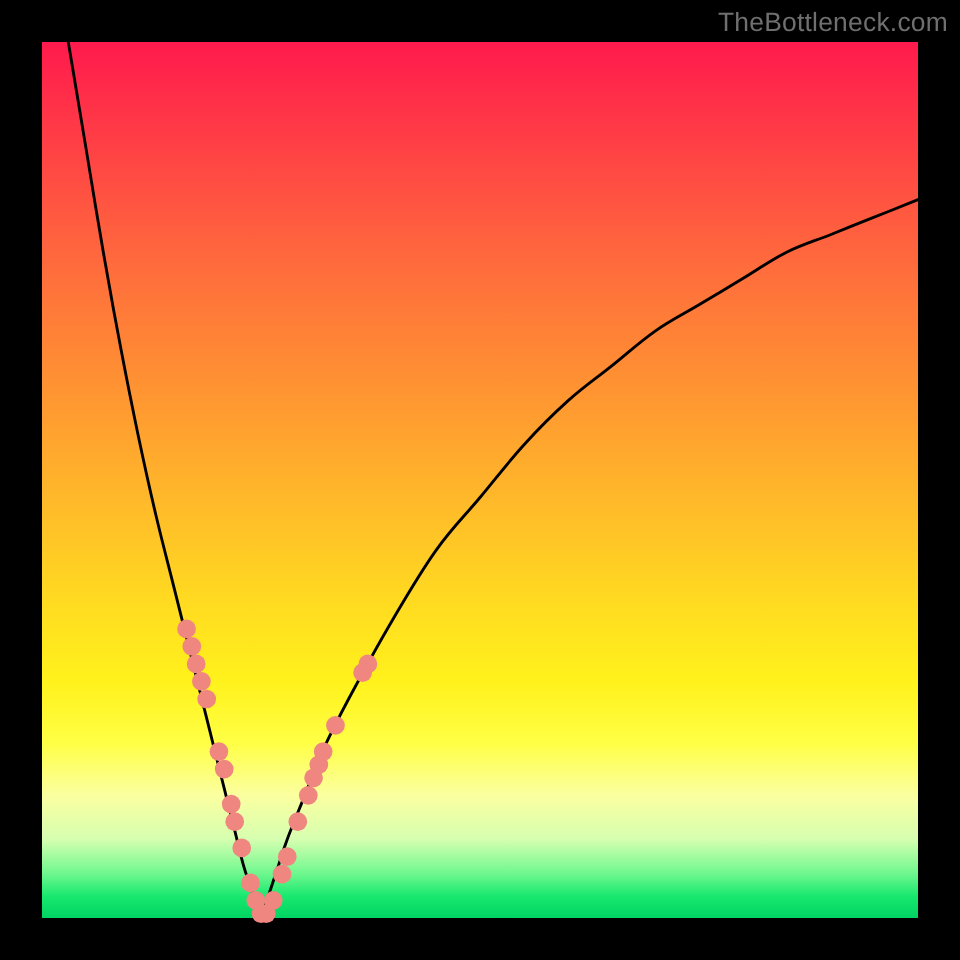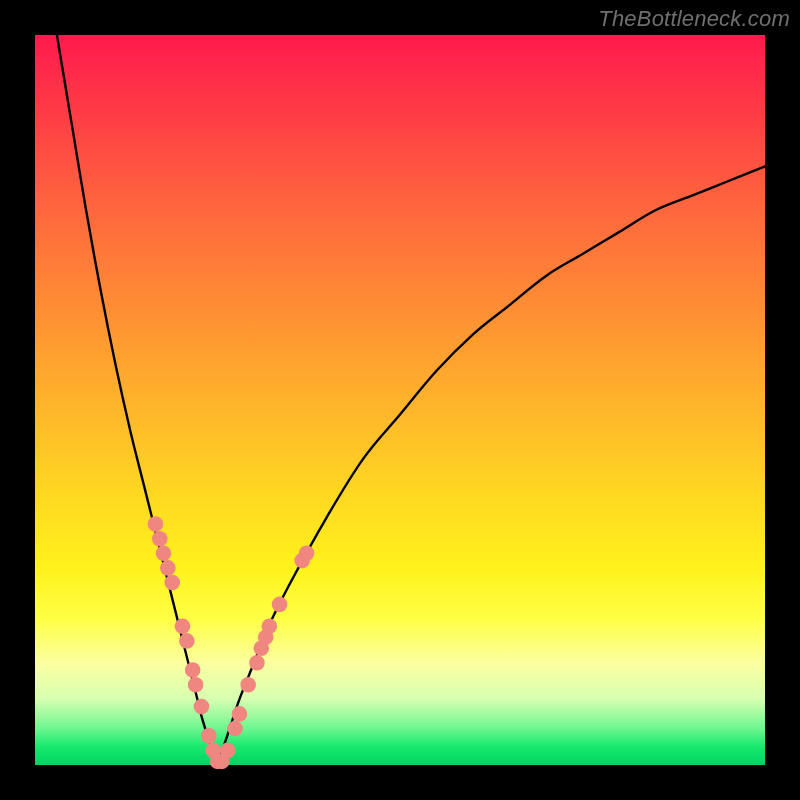--- a/index.html
+++ b/index.html
@@ -9,21 +9,20 @@
     height: 800px;
     background: #000;
     overflow: hidden;
     font-family: Arial, Helvetica, sans-serif;
   }
   .frame {
     position: relative;
     width: 800px;
     height: 800px;
     background: #000;
-    font-style: italic;
   }
   .plot-area {
     position: absolute;
     left: 35px;
     top: 35px;
     width: 730px;
     height: 730px;
     
     background: linear-gradient(
       to bottom,

